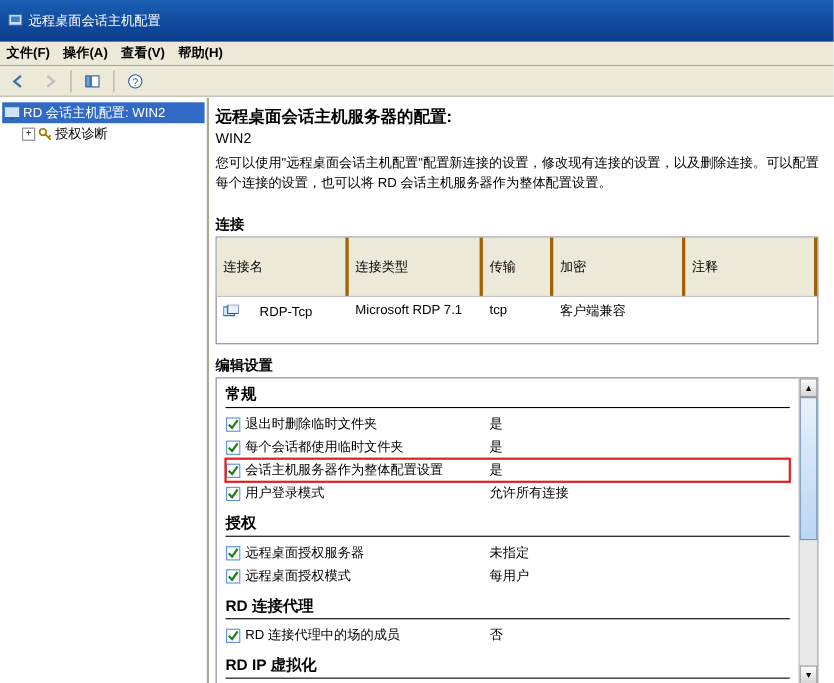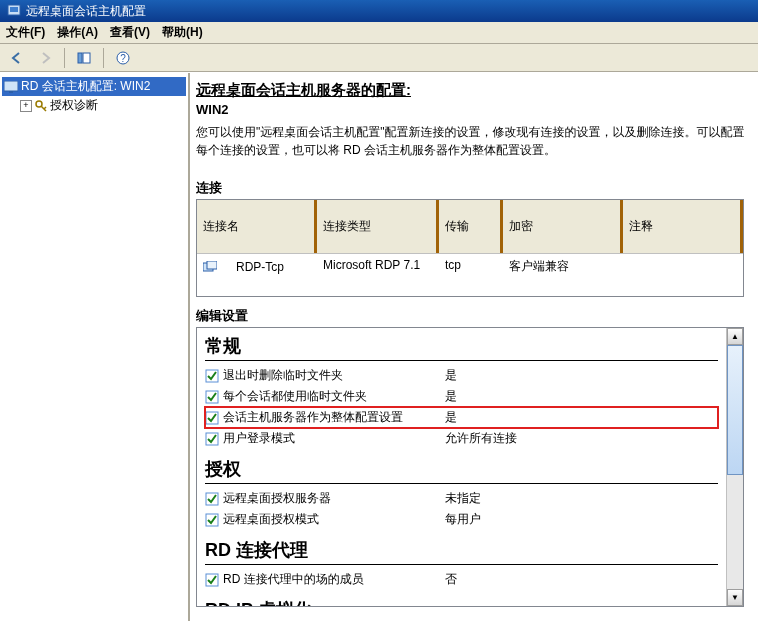--- a/index.html
+++ b/index.html
@@ -7,21 +7,21 @@
       font-family: "Microsoft YaHei", SimSun, sans-serif;
       font-size: 12px;
       background: #fff;
       width: 758px;
       height: 621px;
       overflow: hidden;
     }
     .titlebar {
       background: linear-gradient(to bottom, #1a5fb4, #0b3a8c);
       color: #fff;
-      padding: 3px 6px;
+      padding: 19px 6px;
       display: flex;
       align-items: center;
       height: 22px;
     }
     .titlebar .icon {
       width: 16px; height: 16px; margin-right: 4px;
       display: inline-flex; align-items: center; justify-content: center;
     }
     .menubar {
       background: #ece9d8;
@@ -80,23 +80,22 @@
     }
     .content {
       flex: 1;
       padding: 8px 0 0 6px;
       overflow: hidden;
       position: relative;
     }
     .content h2 {
       font-size: 15px; font-weight: bold;
       margin-bottom: 2px;
-      text-decoration: underline;
-    }
-    .servername { font-size: 13px; margin-bottom: 6px; font-weight: bold; }
+    }
+    .servername { font-size: 13px; margin-bottom: 6px; }
     .desc { font-size: 12px; line-height: 1.5; margin-bottom: 20px; padding-right:10px;}
     .section-title {
       font-weight: bold; font-size: 13px;
       margin: 10px 0 2px 0;
     }
     .conn-table {
       border: 1px solid #828790;
       width: 548px;
       height: 98px;
       background: #fff;
@@ -122,21 +121,21 @@
       border: 1px solid #828790;
       width: 548px;
       height: 280px;
       display: flex;
     }
     .settings-body {
       flex: 1; padding: 4px 8px;
       overflow: hidden;
     }
     .group-header {
-      font-weight: bold; font-size: 18px;
+      font-weight: bold; font-size: 14px;
       padding: 2px 0;
       border-bottom: 1px solid #000;
       margin-bottom: 4px;
       margin-top: 6px;
     }
     .group-header.first { margin-top: 0; }
     .setting-row {
       display: flex;
       padding: 2px 0;
       align-items: center;

